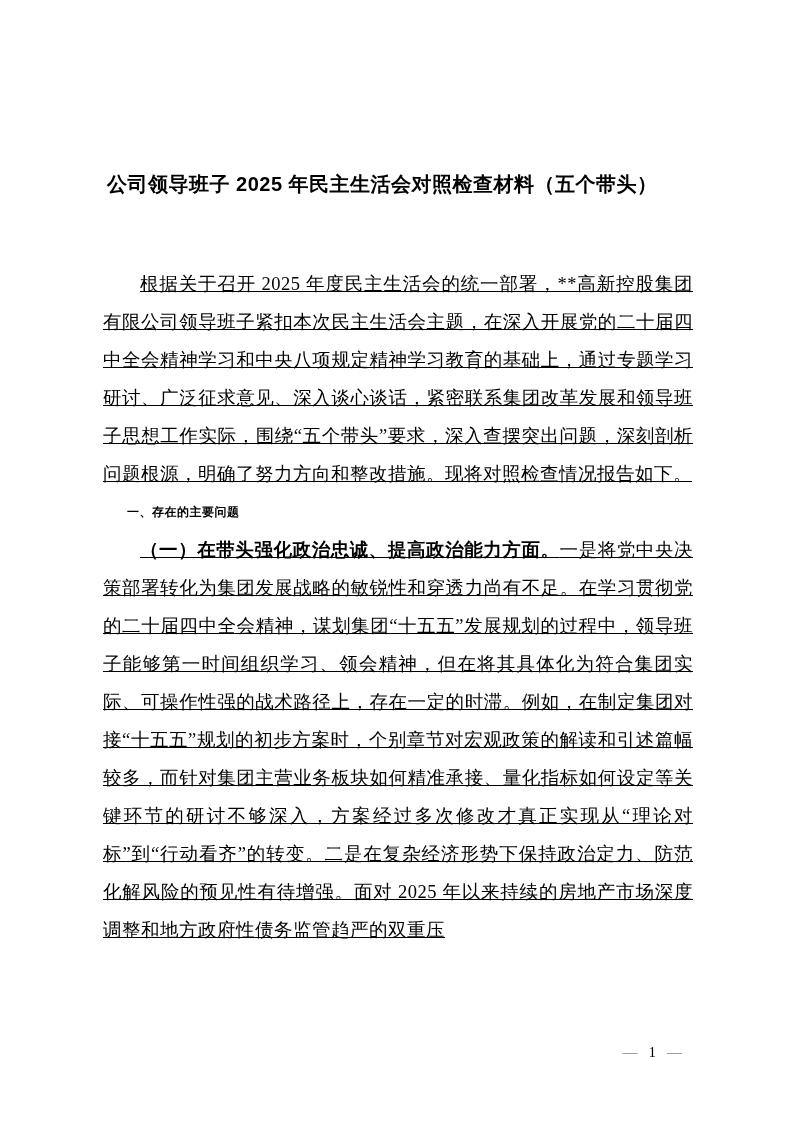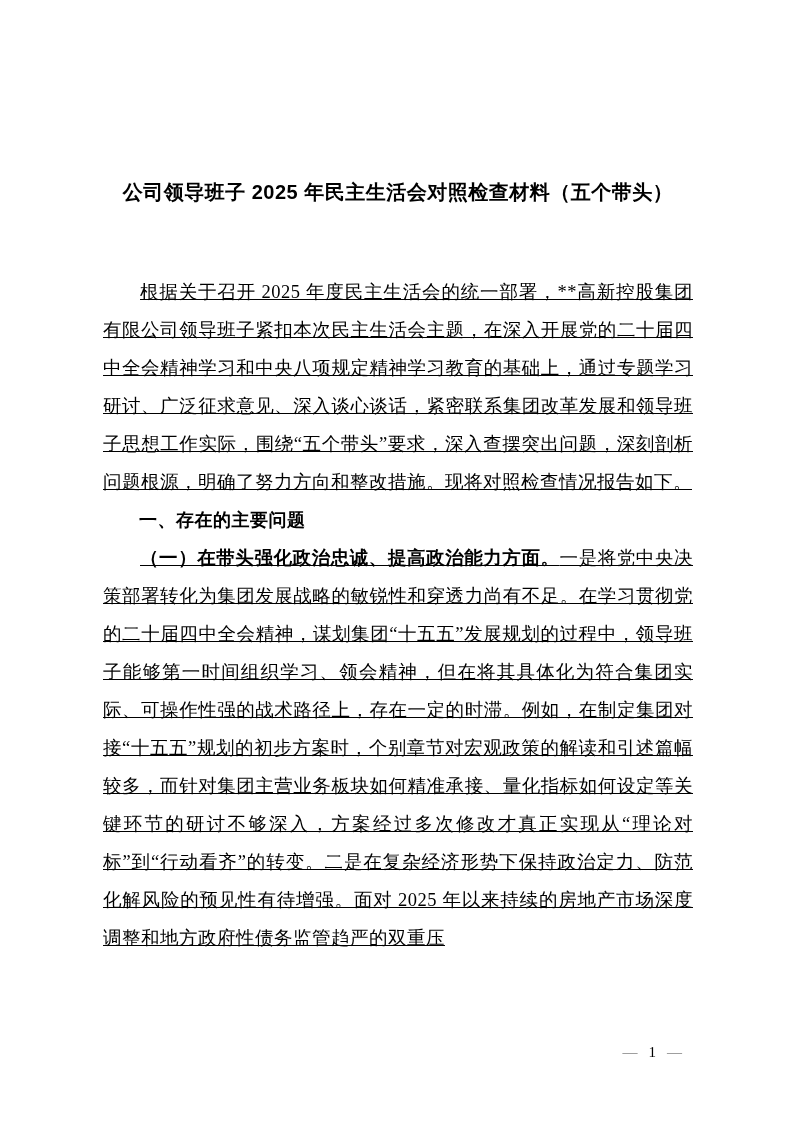--- a/index.html
+++ b/index.html
@@ -16,47 +16,47 @@
     font-family: "Liberation Serif", serif;
     color: #000000;
   }
   .content {
     position: absolute;
     left: 103px;
     top: 0;
     width: 590px;
   }
   .doc-title {
-    margin: 12px;
+    margin: 4px;
     padding-top: 165px;
     font-family: "Liberation Sans", sans-serif;
     font-weight: bold;
     font-size: 20px;
     line-height: 30px;
     letter-spacing: 0.5px;
-    text-align: center;
+    text-align: left;
     white-space: nowrap;
   }
   .body-block {
     margin-top: 66px;
   }
   .para {
     margin: 0;
     font-size: 18.5px;
     line-height: 38px;
     text-align: justify;
     text-indent: 2em;
     letter-spacing: 0.5px;
     text-decoration: underline;
   }
   .section-heading {
     margin: 0;
     font-family: "Liberation Sans", sans-serif;
     font-weight: bold;
-    font-size: 18px;
+    font-size: 12px;
     line-height: 38px;
     text-indent: 2em;
     letter-spacing: 0.5px;
   }
   .lead-bold {
     font-weight: bold;
   }
   .footer {
     position: absolute;
     right: 110px;

